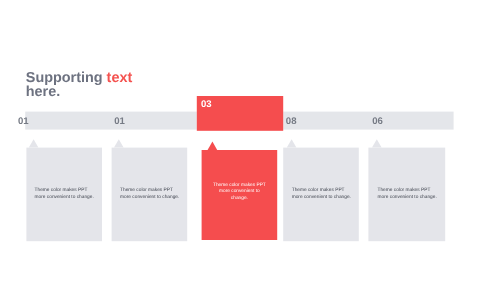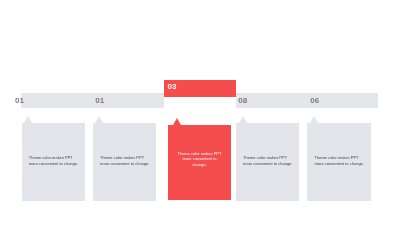--- a/index.html
+++ b/index.html
@@ -21,21 +21,21 @@
 
   
   .num{position:absolute;top:97px;font-size:8px;font-weight:bold;line-height:8px;
        color:#767b85;opacity:0.999;will-change:opacity;}
   .num-1{left:15px;}
   .num-2{left:95.2px;}
   .num-4{left:238.2px;}
   .num-5{left:310.2px;}
 
   
-  .tab{position:absolute;left:164px;top:80px;width:71.8px;height:17px;background:#f54d4e;}
+  .tab{position:absolute;left:164px;top:80px;width:71.8px;height:29px;background:#f54d4e;}
   .tab .tab-num{position:absolute;left:3.5px;top:3.4px;
        font-size:8px;font-weight:bold;line-height:8px;color:#ffffff;
        opacity:0.999;will-change:opacity;}
 
   
   .card{position:absolute;top:123.2px;height:77.4px;background:#e4e5ea;}
   .card-1{left:21.6px;  width:63.2px;}
   .card-2{left:92.9px;  width:63.0px;}
   .card-3{left:167.7px; width:63.6px;top:124.8px;height:75px;background:#f54d4e;}
   .card-4{left:235.9px; width:63.3px;}
@@ -53,20 +53,21 @@
   .body-txt{position:absolute;left:7.2px;right:4px;top:31.8px;
             font-size:4px;line-height:5.6px;color:#3f444e;
             opacity:0.999;will-change:opacity;}
   .card-3 .body-txt{left:9px;right:9px;top:25.8px;color:#ffffff;text-align:center;}
 </style>
 </head>
 <body>
 
 <div class="slide">
 
+  <div class="title"><span>Supporting </span><span class="hl">text</span><br><span>here.</span></div>
 
   <div class="bar bar-left"></div>
   <div class="bar bar-right"></div>
 
   <div class="num num-1">01</div>
   <div class="num num-2">01</div>
   <div class="num num-4">08</div>
   <div class="num num-5">06</div>
 
   <div class="tab">

